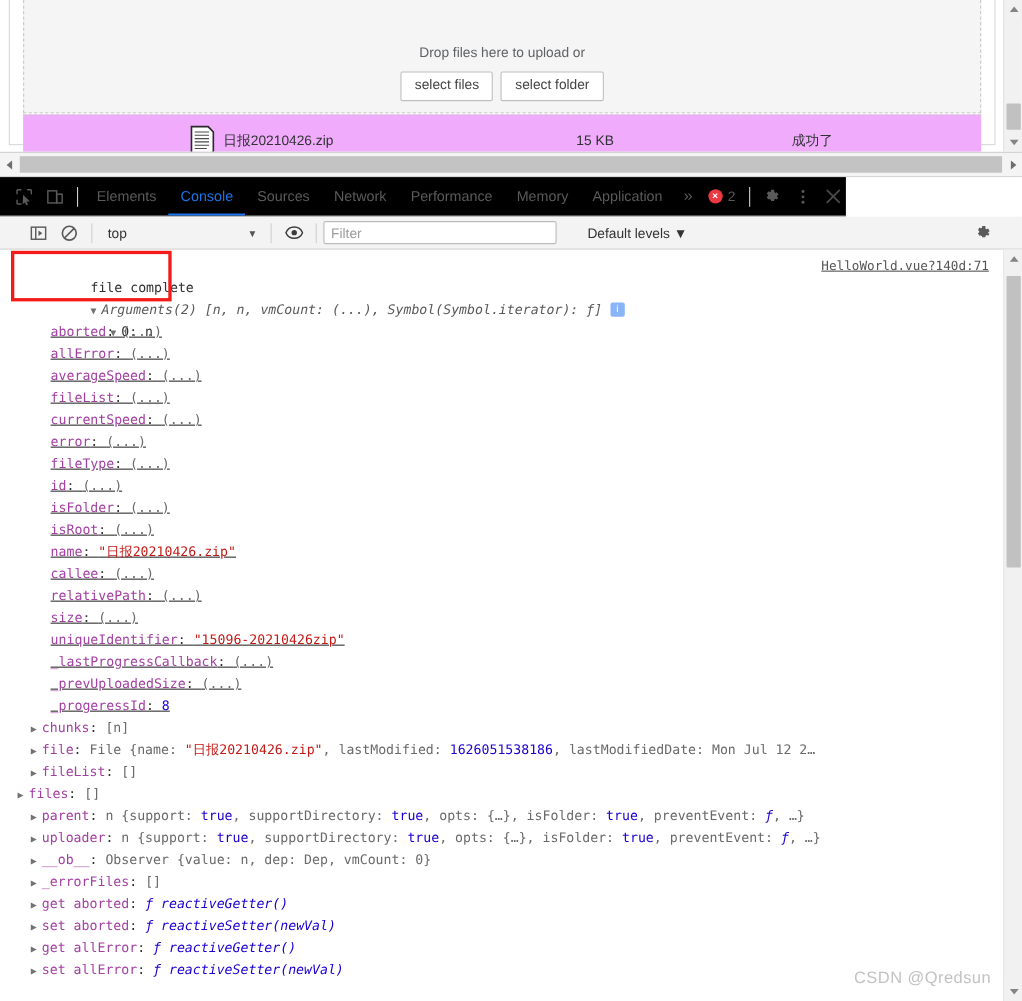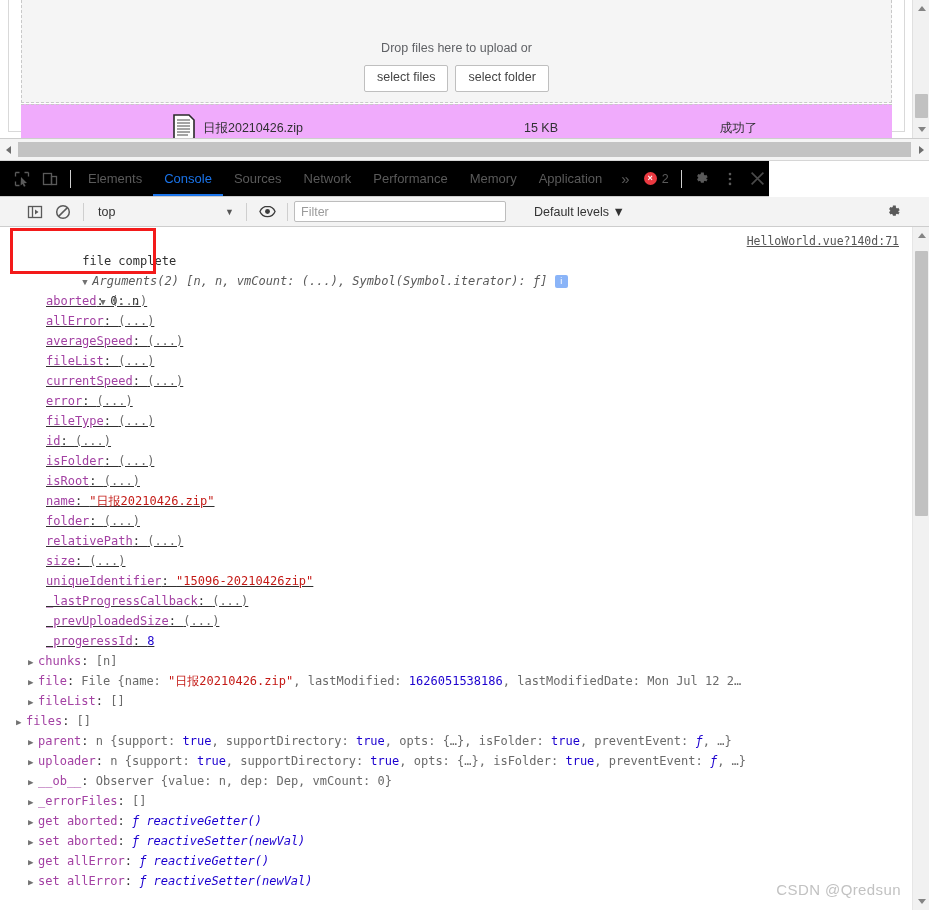--- a/index.html
+++ b/index.html
@@ -374,21 +374,21 @@
             <div class="line ind2"><span class="kw-prop">allError</span><span class="plain">: </span><span class="dim">(...)</span></div>
             <div class="line ind2"><span class="kw-prop">averageSpeed</span><span class="plain">: </span><span class="dim">(...)</span></div>
             <div class="line ind2"><span class="kw-prop">fileList</span><span class="plain">: </span><span class="dim">(...)</span></div>
             <div class="line ind2"><span class="kw-prop">currentSpeed</span><span class="plain">: </span><span class="dim">(...)</span></div>
             <div class="line ind2"><span class="kw-prop">error</span><span class="plain">: </span><span class="dim">(...)</span></div>
             <div class="line ind2"><span class="kw-prop">fileType</span><span class="plain">: </span><span class="dim">(...)</span></div>
             <div class="line ind2"><span class="kw-prop">id</span><span class="plain">: </span><span class="dim">(...)</span></div>
             <div class="line ind2"><span class="kw-prop">isFolder</span><span class="plain">: </span><span class="dim">(...)</span></div>
             <div class="line ind2"><span class="kw-prop">isRoot</span><span class="plain">: </span><span class="dim">(...)</span></div>
             <div class="line ind2"><span class="kw-prop">name</span><span class="plain">: </span><span class="val-str">"日报20210426.zip"</span></div>
-            <div class="line ind2"><span class="kw-prop">folder</span><span class="plain">: </span><span class="dim">(...)</span></div>
+            <div class="line ind2"><span class="kw-prop">callee</span><span class="plain">: </span><span class="dim">(...)</span></div>
             <div class="line ind2"><span class="kw-prop">relativePath</span><span class="plain">: </span><span class="dim">(...)</span></div>
             <div class="line ind2"><span class="kw-prop">size</span><span class="plain">: </span><span class="dim">(...)</span></div>
             <div class="line ind2"><span class="kw-prop">uniqueIdentifier</span><span class="plain">: </span><span class="val-str">"15096-20210426zip"</span></div>
             <div class="line ind2"><span class="kw-prop">_lastProgressCallback</span><span class="plain">: </span><span class="dim">(...)</span></div>
             <div class="line ind2"><span class="kw-prop">_prevUploadedSize</span><span class="plain">: </span><span class="dim">(...)</span></div>
             <div class="line ind2"><span class="kw-prop">_progeressId</span><span class="plain">: </span><span class="val-num">8</span></div>
           </div>
         <div id="exp-list">
             <div class="line ind1" style="overflow: hidden;"><span class="arrow">▶</span><span class="kw-prop">chunks</span><span class="plain">: </span><span><span class="dim">[n]</span></span></div>
             <div class="line ind1" style="overflow: hidden;"><span class="arrow">▶</span><span class="kw-prop">file</span><span class="plain">: </span><span><span class="dim">File {name: </span><span class="val-str">"日报20210426.zip"</span><span class="dim">, lastModified: </span><span class="val-num">1626051538186</span><span class="dim">, lastModifiedDate: Mon Jul 12 2…</span></span></div>

